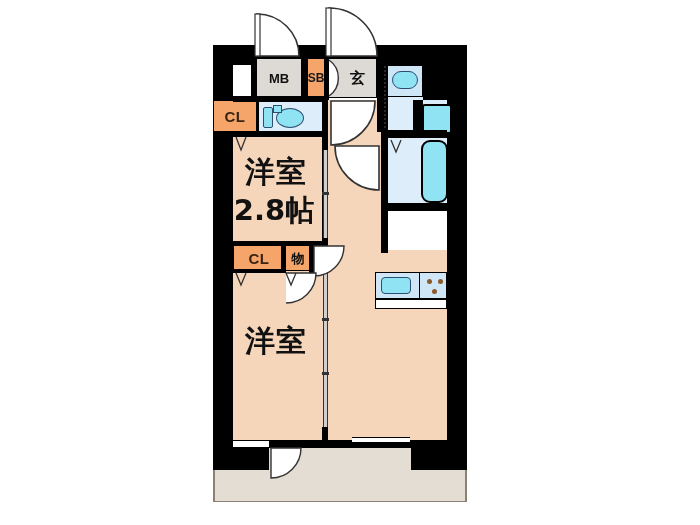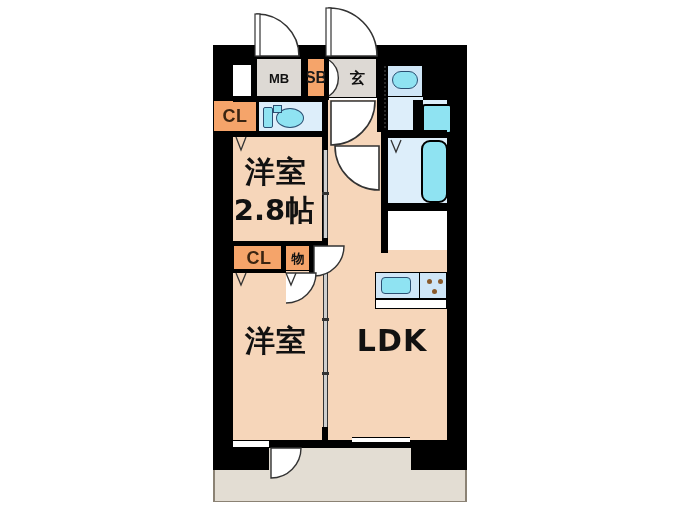--- a/index.html
+++ b/index.html
@@ -15,21 +15,21 @@
   .tile2  {background:#cfe6f7;}
   .grey   {background:#ddd9d4;}
   .balc   {background:#e3ddd3;}
   .cl     {background:#f5a46a;border:1px solid #000;}
   .white  {background:#ffffff;}
   .aqua   {background:#8fe3f2;}
 
   
   .lbl{display:flex;align-items:center;justify-content:center;
        color:#111;font-weight:700;line-height:1;text-align:left;}
-  .lbl-cl{color:#3a2411;font-size:18px;font-weight:700;letter-spacing:.5px;}
+  .lbl-cl{color:#3a2411;font-size:15px;font-weight:700;letter-spacing:.5px;}
   .lbl-sm{font-size:13px;color:#111;font-weight:700;}
   .lbl-jp{font-family:"DejaVu Sans",sans-serif;}
   .room-name{font-size:30px;font-weight:700;color:#111;
              font-family:"DejaVu Sans",sans-serif;letter-spacing:1px;}
   .room-size{font-size:29px;font-weight:700;color:#111;
              font-family:"DejaVu Sans",sans-serif;letter-spacing:0px;}
   .balc-lbl{font-size:14px;font-weight:700;color:#1a1a1a;
             font-family:"DejaVu Sans",sans-serif;letter-spacing:2px;}
 
   
@@ -61,21 +61,21 @@
   <div class="abs room" style="left:328px;top:100px;width:60px;height:150px;"></div>
 
   <div class="abs room" style="left:328px;top:250px;width:119px;height:190px;"></div>
   <div class="abs room" style="left:328px;top:130px;width:60px;height:120px;"></div>
 
   <div class="abs grey ol" style="left:256px;top:58px;width:46px;height:40px;"></div>
   <div class="abs lbl lbl-sm" style="left:256px;top:58px;width:46px;height:40px;">MB</div>
 
   <div class="abs cl" style="left:307px;top:58px;width:18px;height:40px;"></div>
   <div class="abs lbl" style="left:307px;top:58px;width:18px;height:40px;
-              flex-direction:column;font-size:16px;font-weight:700;color:#1a1a1a;line-height:1.02;">
+              flex-direction:column;font-size:12px;font-weight:700;color:#1a1a1a;line-height:1.02;">
     <span style="white-space:pre-line;">SB</span>
   </div>
 
   <div class="abs grey ol" style="left:325px;top:58px;width:52px;height:40px;"></div>
   <div class="abs lbl lbl-sm lbl-jp" style="left:338px;top:58px;width:39px;height:40px;font-size:15px;">玄</div>
 
   <div class="abs room" style="left:328px;top:100px;width:49px;height:32px;"></div>
 
   <div class="abs cl" style="left:213px;top:100px;width:44px;height:32px;"></div>
   <div class="abs lbl lbl-cl" style="left:213px;top:100px;width:44px;height:32px;">CL</div>
@@ -158,23 +158,20 @@
     <span class="room-name">洋室</span>
   </div>
   <div class="abs lbl" style="left:222px;top:192px;width:104px;height:36px;">
     <span class="room-size">2.8帖</span>
   </div>
 
   <div class="abs lbl" style="left:228px;top:322px;width:96px;height:38px;">
     <span class="room-name">洋室</span>
   </div>
 
-  <div class="abs lbl" style="left:340px;top:322px;width:104px;height:38px;">
-    <span class="room-name">LDK</span>
-  </div>
 
   <svg width="700" height="525">
 
     <g>
       <path d="M329 56 L329 8 A48 48 0 0 1 377 56 Z" fill="#ffffff" stroke="#333" stroke-width="1.6"></path>
       <rect x="326" y="8" width="5" height="48" fill="#ffffff" stroke="#333" stroke-width="1.2"></rect>
     </g>
 
     <g>
       <path d="M257 56 L257 14 A42 42 0 0 1 299 56 Z" fill="#ffffff" stroke="#333" stroke-width="1.6"></path>

